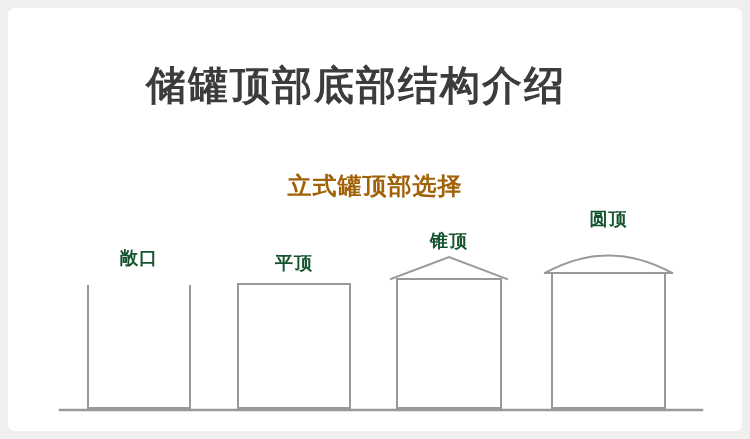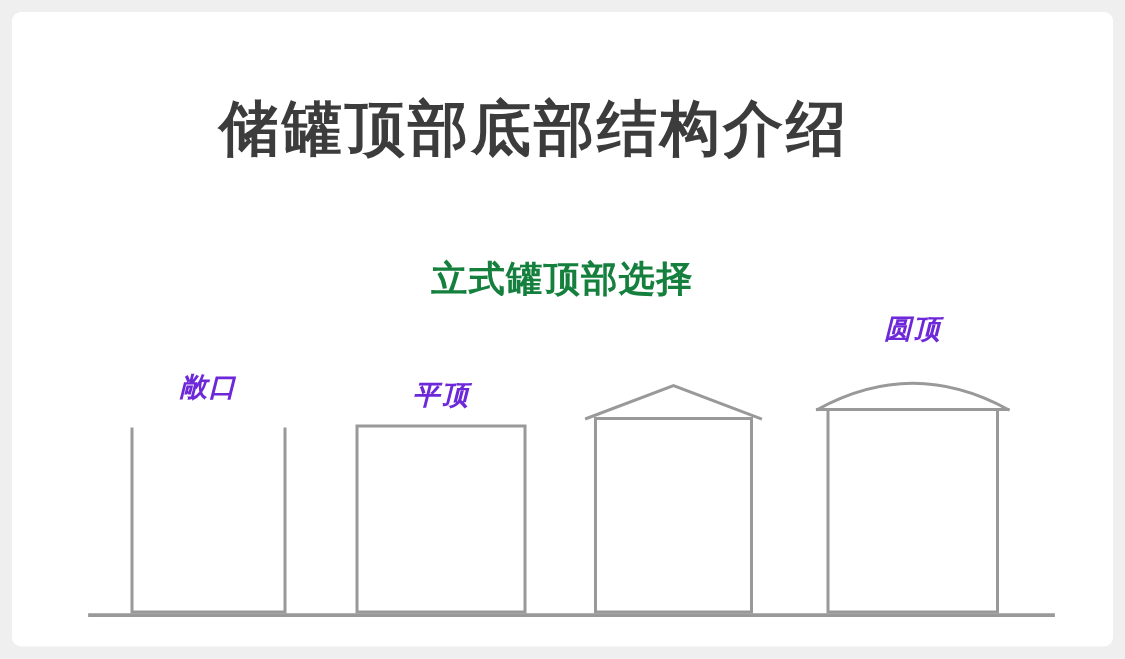--- a/index.html
+++ b/index.html
@@ -37,38 +37,37 @@
     margin-left: 37px;
   }
   .subtitle {
     position: absolute;
     left: 0;
     top: 170px;
     width: 750px;
     text-align: center;
     font-size: 24px;
     font-weight: 600;
-    color: #15803d;
+    color: #a16207;
     letter-spacing: 1px;
   }
   .diagram-svg {
     position: absolute;
     left: 0;
     top: 0;
     width: 750px;
     height: 439px;
   }
   .tank-label {
     position: absolute;
     text-align: center;
     font-size: 18px;
     font-weight: 600;
-    color: #6d28d9;
+    color: #14532d;
     letter-spacing: 1px;
-    font-style: italic;
   }
   .tank-label.open  { left: 88px;  width: 102px; top: 246px; }
   .tank-label.flat  { left: 238px; width: 112px; top: 251px; }
   .tank-label.cone  { left: 397px; width: 104px; top: 229px; }
   .tank-label.dome  { left: 552px; width: 113px; top: 207px; }
 </style>
 </head>
 <body>
 
 <div class="canvas">
@@ -91,15 +90,16 @@
 
     <rect x="552" y="273" width="113" height="135"></rect>
     <path d="M545 273 Q608.5 238 672 273"></path>
     <line x1="545" y1="273" x2="672" y2="273"></line>
   </svg>
 
   <div class="tank-label flat">平顶</div>
 
   <div class="tank-label open">敞口</div>
 
+  <div class="tank-label cone">锥顶</div>
 
   <div class="tank-label dome">圆顶</div>
 </div>
 
 </body></html>

